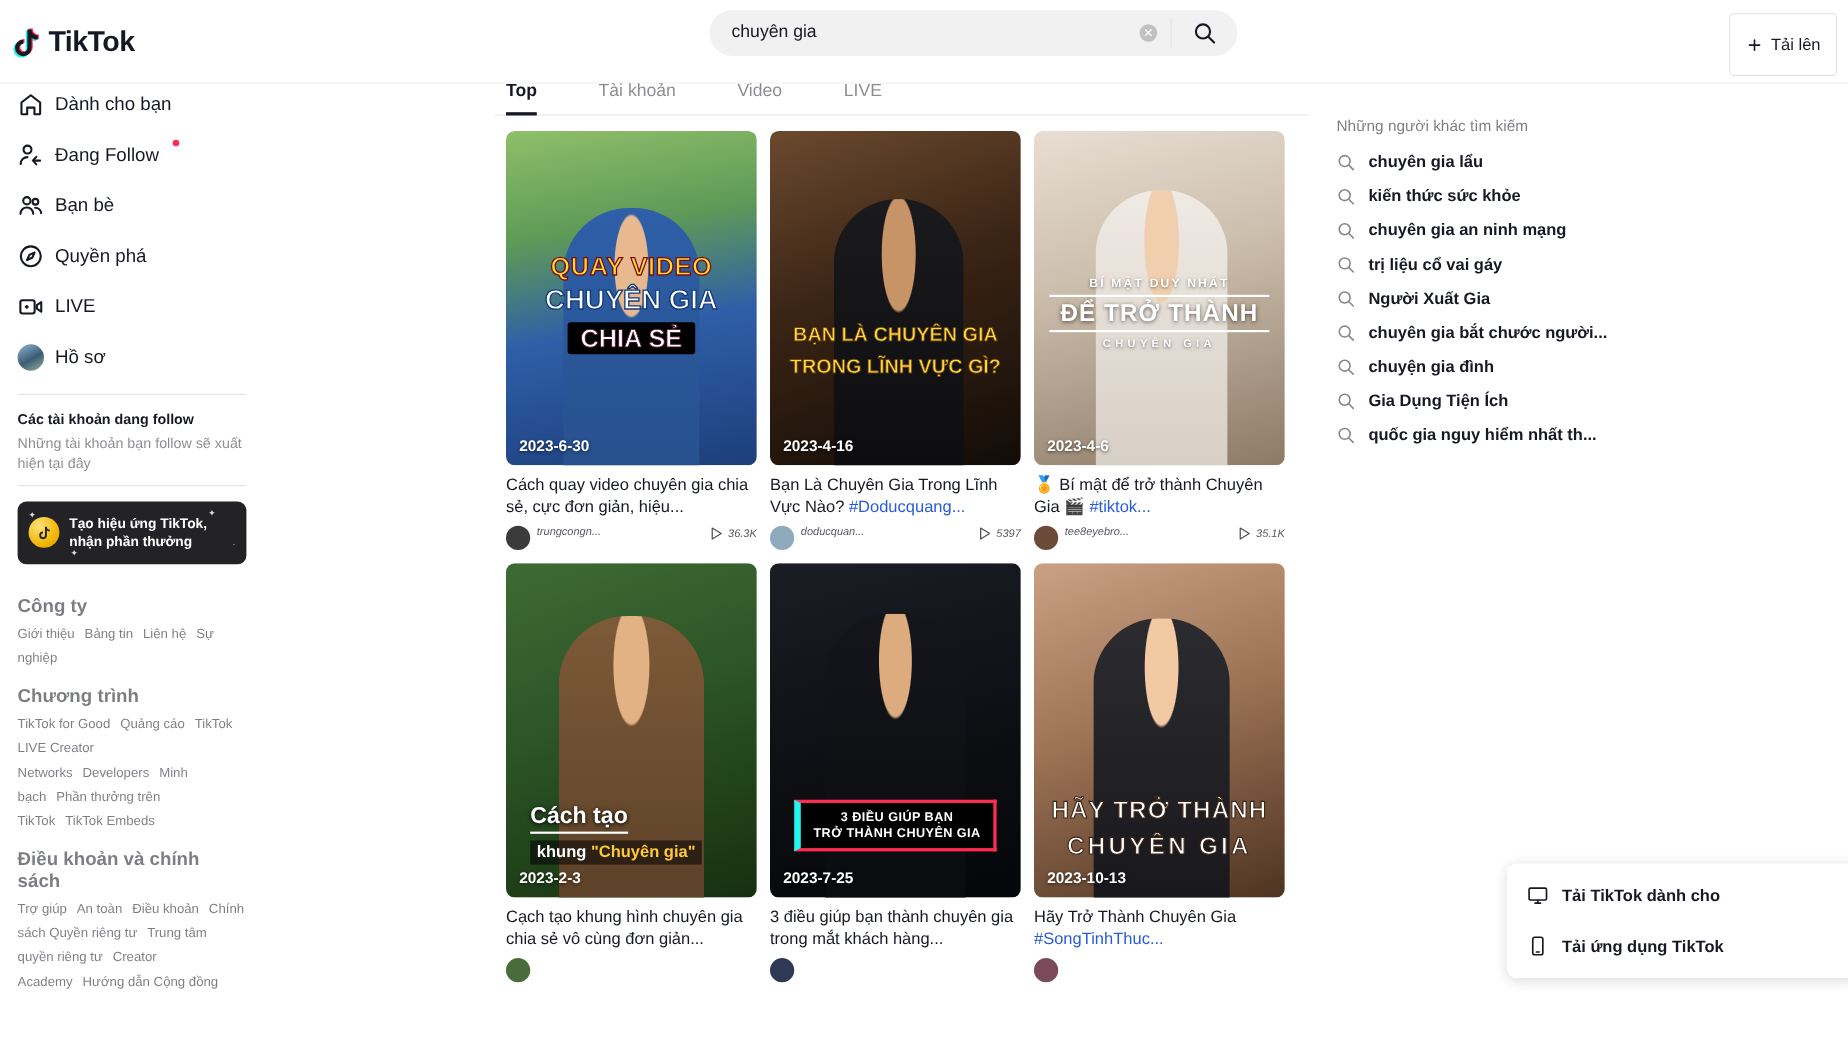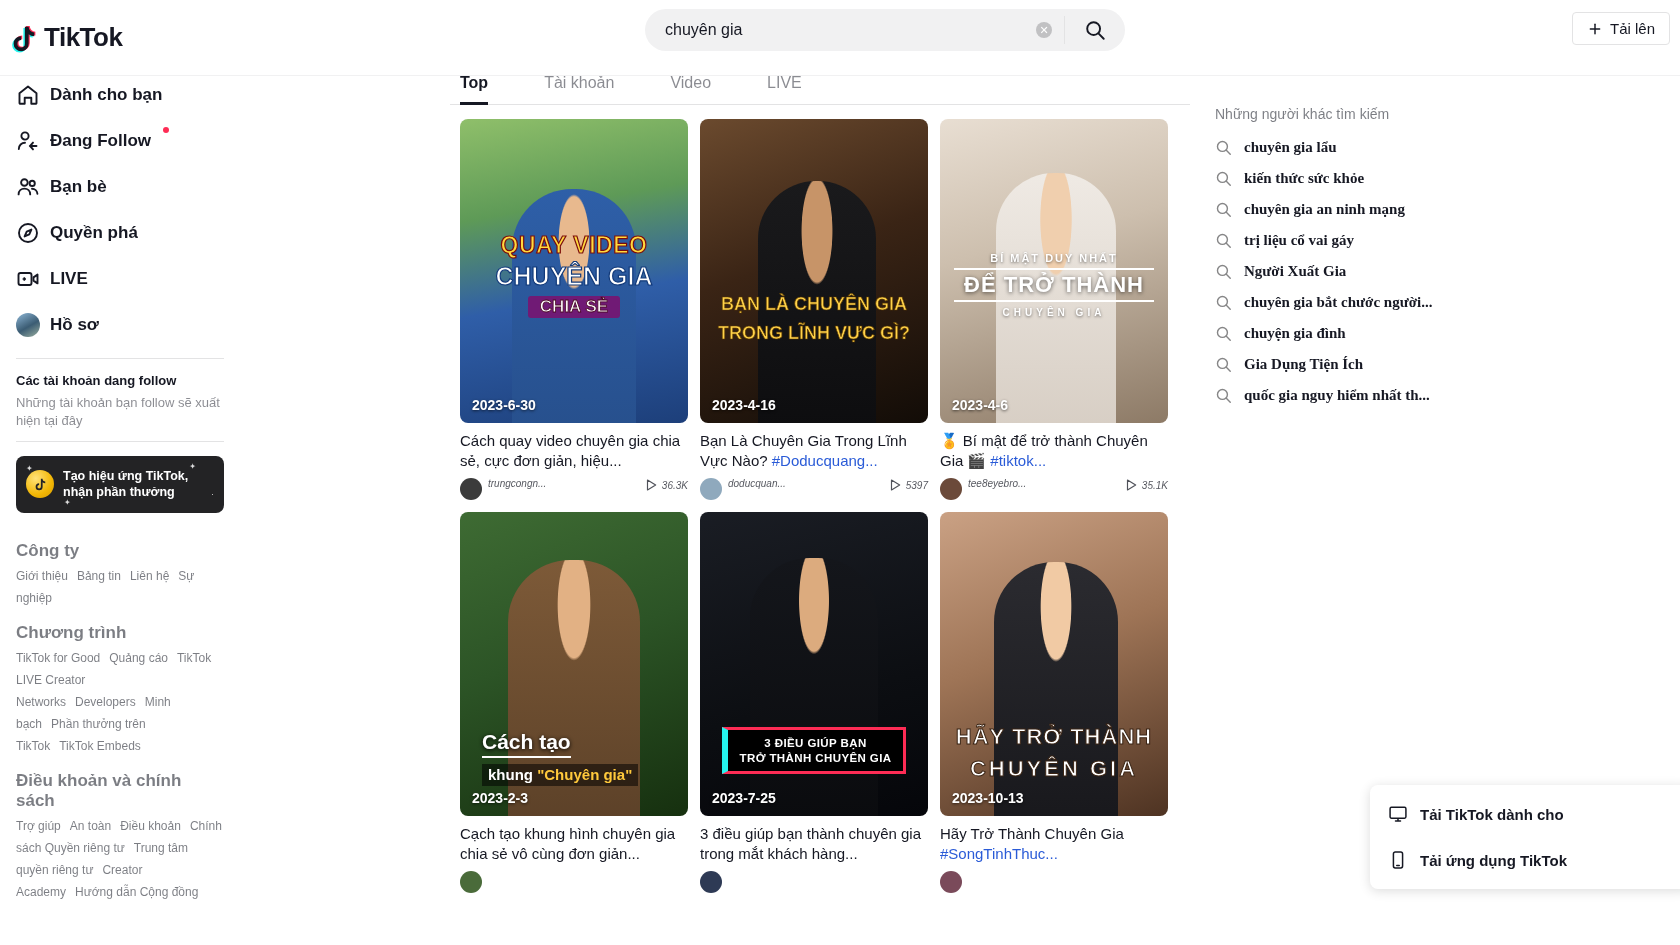--- a/index.html
+++ b/index.html
@@ -38,33 +38,33 @@
   }
   .search-div { width: 1px; height: 28px; background: #e3e3e4; flex: none; }
   .search-btn {
     width: 60px; height: 42px; display: flex; align-items: center;
     justify-content: center; cursor: pointer;
   }
   .upload-btn {
     position: absolute; right: 10px; top: 12px;
     display: flex; align-items: center; gap: 7px;
     border: 1px solid #e3e3e4; border-radius: 4px;
-    padding: 7px 14px; font-size: 15px; cursor: pointer; background:#fff;
+    padding: 19px 14px; font-size: 15px; cursor: pointer; background:#fff;
   }
   
   .sidebar {
     position: absolute; left: 0; top: 60px; width: 240px; height: 885px;
     padding: 12px 8px 0 8px; overflow: hidden;
   }
   .nav-item {
     display: flex; align-items: center; gap: 10px;
     height: 46px; padding: 0 8px; border-radius: 4px; cursor: pointer;
     position: relative;
   }
-  .nav-label { font-size: 17px; font-weight: 700; }
+  .nav-label { font-size: 17px; font-weight: 400; }
   .dot {
     width: 6px; height: 6px; border-radius: 50%;
     background: #fe2c55; position: absolute;
     margin-left: 2px; top: 11px;
   }
   .avatar-sm {
     width: 24px; height: 24px; border-radius: 50%;
     background: linear-gradient(150deg,#8fb8d8,#3b5c73 55%,#9bb0a0);
     flex: none;
   }
@@ -126,21 +126,21 @@
   .meta-views { display: flex; align-items: center; gap: 4px; flex: none; }
   
   .ov-title { position: relative; text-align: center; z-index: 2; width: 100%; }
   
   .rightp { position: absolute; left: 1205px; top: 60px; width: 400px; }
   .rp-title { font-size: 14px; color: #16182390; padding: 46px 0 10px 10px; }
   .rs-item {
     display: flex; align-items: center; gap: 12px;
     padding: 7px 10px; cursor: pointer;
   }
-  .rs-text { font-size: 15px; font-weight: 700; color: #161823; white-space: nowrap; font-family: Liberation Serif, serif; }
+  .rs-text { font-size: 15px; font-weight: 700; color: #161823; white-space: nowrap; }
   
   .floatpanel {
     position: absolute; right: -10px; bottom: 56px; width: 320px;
     background: #fff; border-radius: 8px;
     box-shadow: 0 2px 12px rgba(0,0,0,.14);
     padding: 6px 0; z-index: 20;
   }
   .fp-row {
     display: flex; align-items: center; gap: 12px;
     padding: 13px 18px; font-size: 15px; font-weight: 700; cursor: pointer;
@@ -281,21 +281,21 @@
       <div class="tab">LIVE</div>
     </div>
   <div class="grid" id="grid-holder">
       <div class="card">
         <div class="thumb">
           <div style="position:absolute;inset:0;background:linear-gradient(170deg,#8fbf6a 0%,#5e9a57 30%,#2f5ea8 58%,#1d3f7a 100%)"></div>
    <div style="position:absolute;left:52px;top:70px;width:124px;height:240px;background:radial-gradient(ellipse at 50% 22%,#e8b98e 0 17%,transparent 18%),linear-gradient(#2e5fa8,#27508d);border-radius:60px 60px 0 0"></div>
    <div class="ov-title" style="margin-top:8px">
      <div style="font-size:23px;font-weight:800;color:#ffd93d;-webkit-text-stroke:1.2px #7a0b0b;letter-spacing:.5px">QUAY VIDEO</div>
      <div style="font-size:25px;font-weight:800;color:#fff;-webkit-text-stroke:1.2px #123a7a;margin-top:3px">CHUYÊN GIA</div>
-     <div style="display:inline-block;margin-top:5px;background:#701a75;padding:1px 12px;border-radius:3px;font-size:17px;font-weight:800;color:#fff;-webkit-text-stroke:.8px #4a0722">CHIA SẺ</div>
+     <div style="display:inline-block;margin-top:5px;background:#000000;padding:1px 12px;border-radius:3px;font-size:23px;font-weight:800;color:#fff;-webkit-text-stroke:.8px #4a0722">CHIA SẺ</div>
    </div>
           <span class="date">2023-6-30</span>
         </div>
         <div class="cap">Cách quay video chuyên gia chia sẻ, cực đơn giản, hiệu...</div>
         <div class="meta">
           <span class="meta-av" style="background: rgb(59, 59, 59);"></span>
           <span class="meta-name">trungcongn...</span>
           <span class="meta-views">
             <svg width="14" height="14" viewBox="0 0 24 24" fill="none" stroke="#161823bf" stroke-width="2" stroke-linejoin="round">
               <path d="M6 3.5 20 12 6 20.5z"></path>

